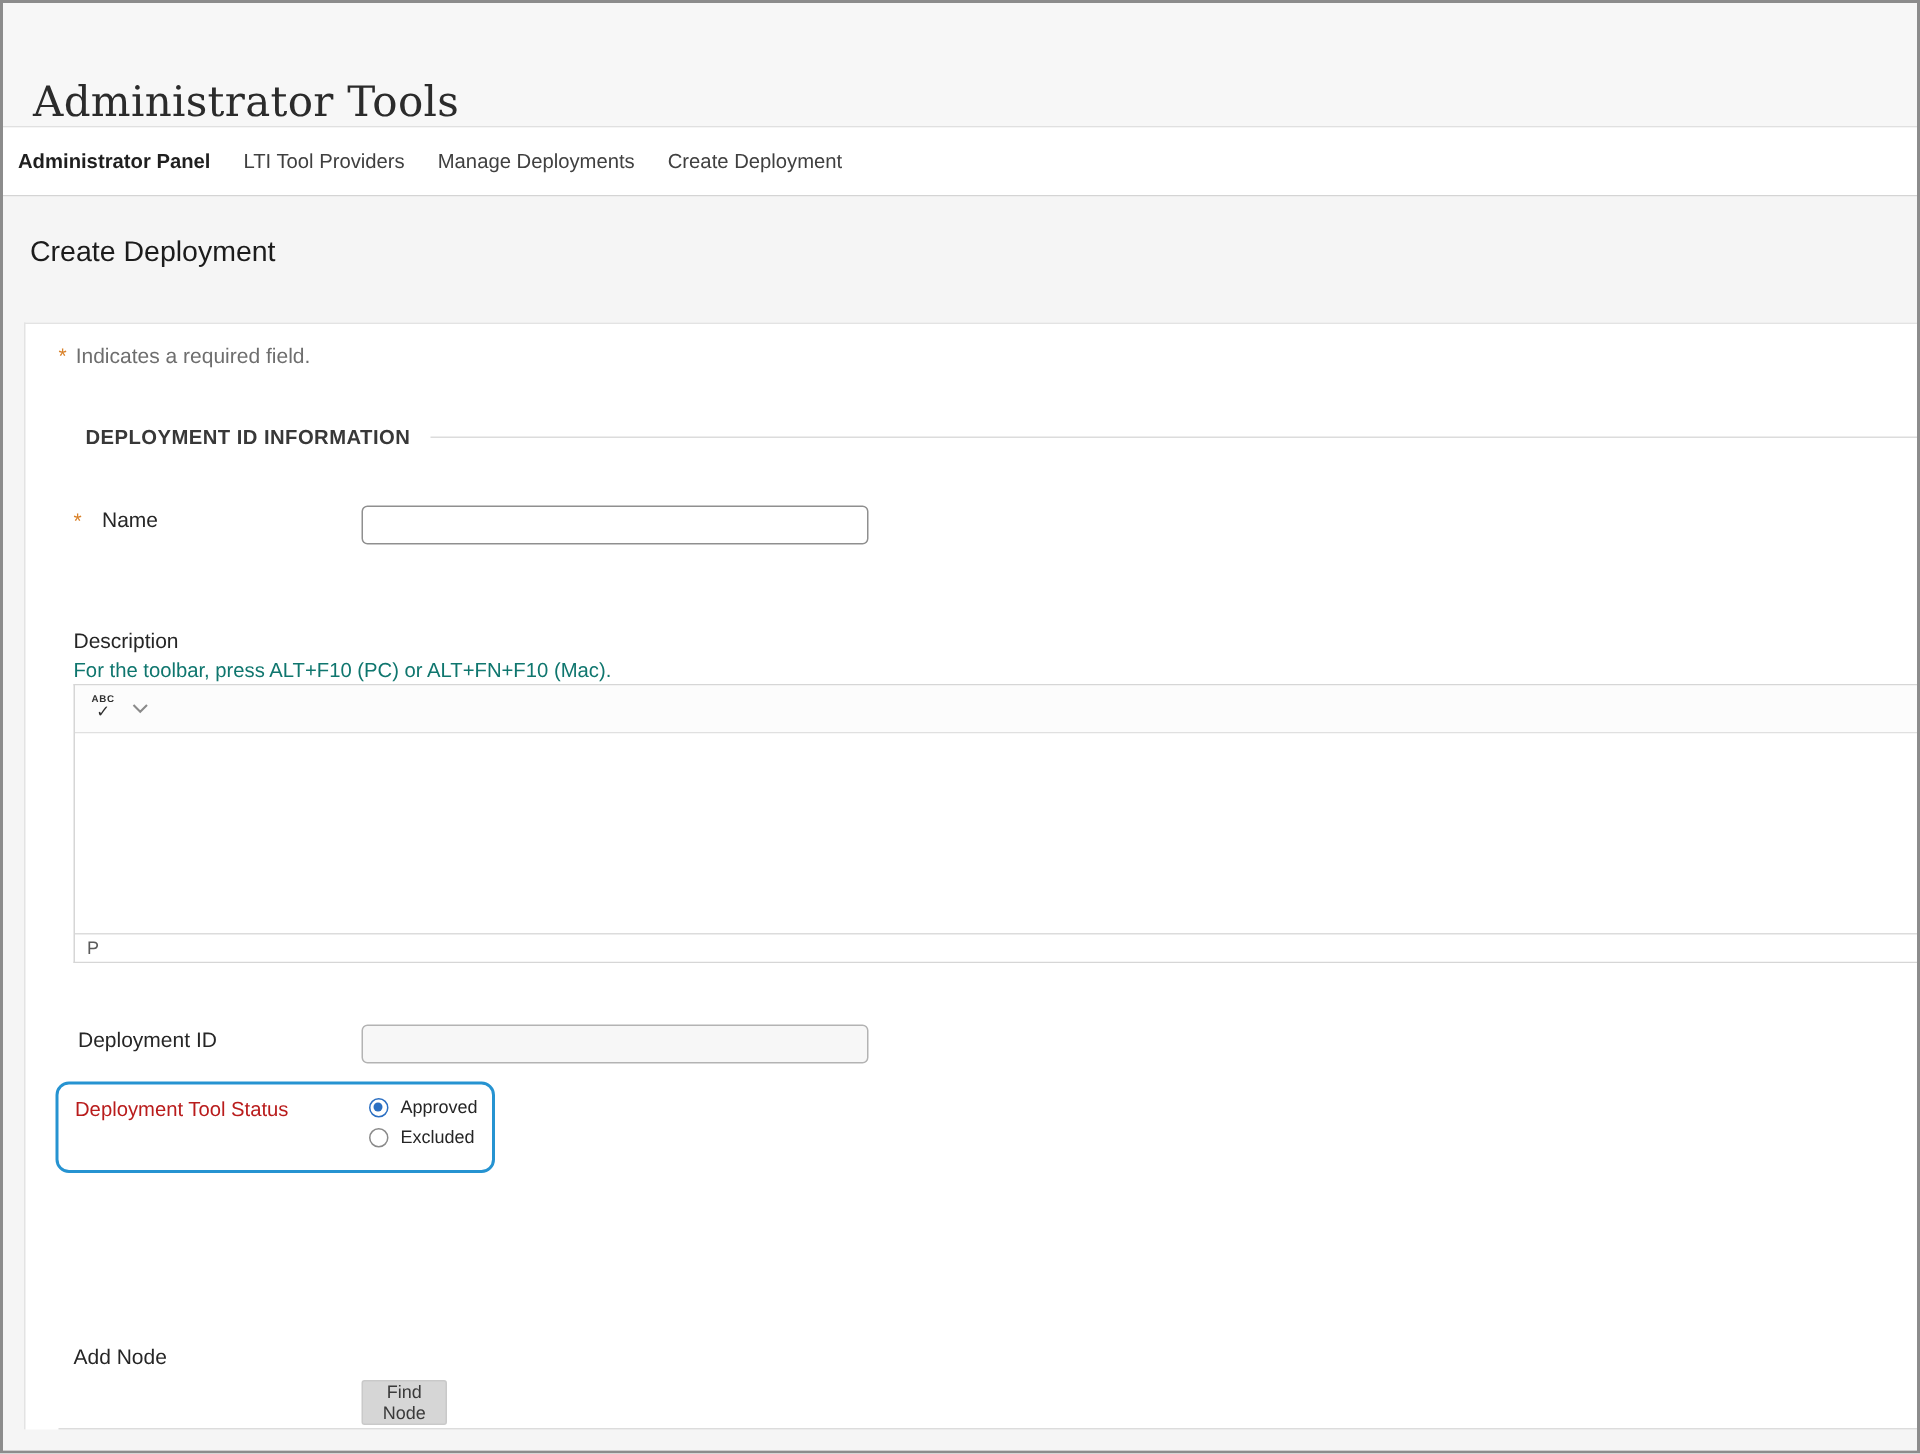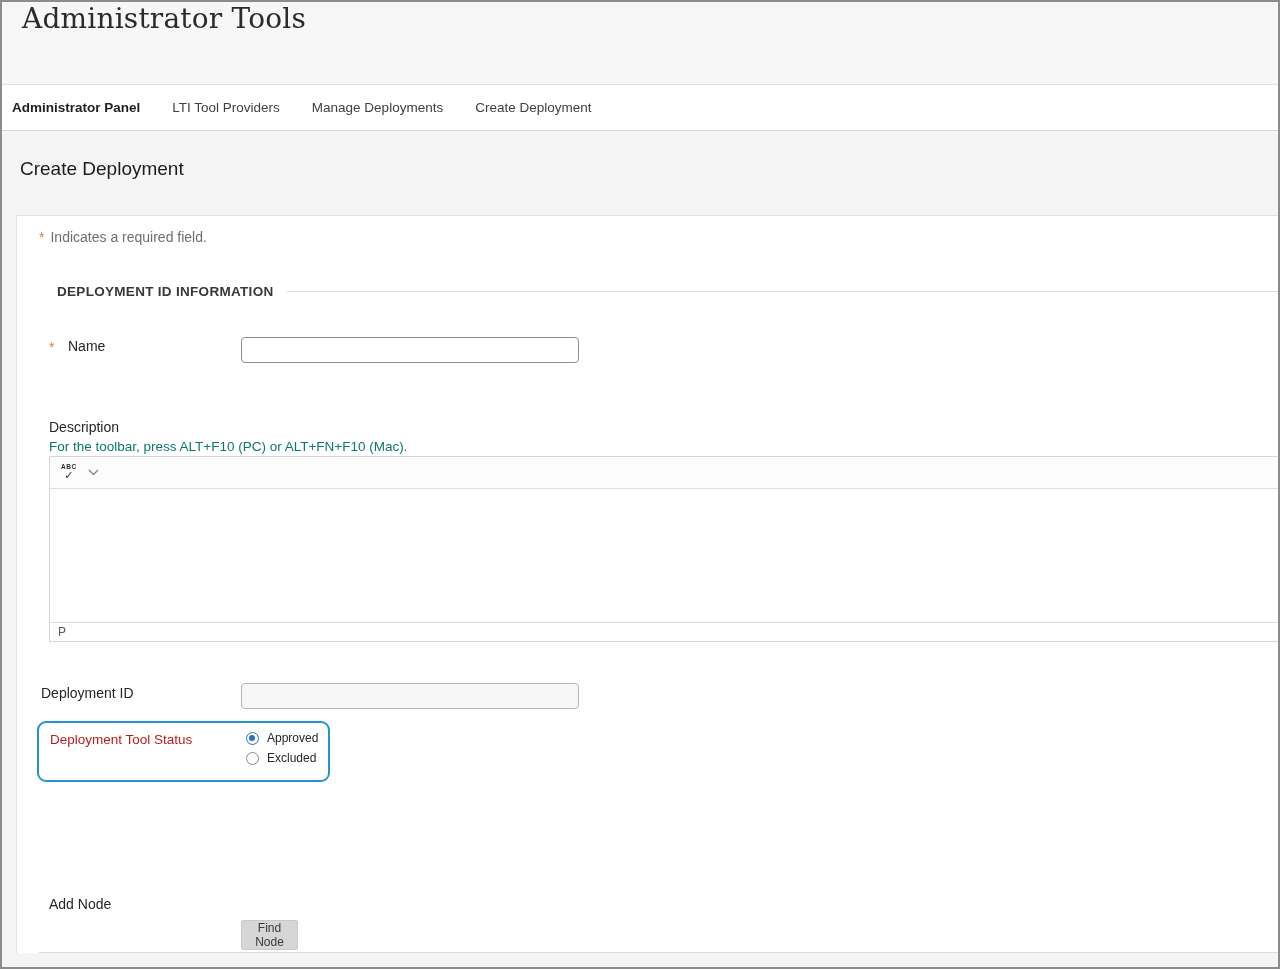--- a/index.html
+++ b/index.html
@@ -7,31 +7,31 @@
   body { font-family:"Liberation Sans","DejaVu Sans",sans-serif; }
 
   .screen {
     position:relative; width:1280px; height:969px;
     background:#f5f5f5; border:2px solid #8c8c8c; overflow:hidden;
   }
 
   
   .app-header {
     height:83px; background:#f7f7f7; border-bottom:1px solid #e0e0e0;
-    display:flex; align-items:flex-start; padding-left:20px;
+    display:flex; align-items:flex-end; padding-left:20px;
   }
   .app-title {
     font-family:"DejaVu Serif","Liberation Serif",serif;
     font-size:28px; color:#2b2b2b; letter-spacing:0.2px;
   }
 
   
   .crumb-bar {
     height:46px; background:#ffffff; border-bottom:1px solid #d4d4d4;
-    display:flex; align-items:center; padding-left:10px; gap:32px;
+    display:flex; align-items:center; padding-left:10px; gap:22px;
   }
   .crumb { font-size:13.5px; color:#404040; cursor:pointer; }
   .crumb.root { font-weight:bold; color:#1f1f1f; }
   .crumb.current { cursor:default; }
 
   
   .title-band { height:84px; background:#f5f5f5; }
   .page-title {
     padding:27px 0 0 18px; font-size:19px; font-weight:500; color:#1c1c1c;
   }
@@ -89,21 +89,21 @@
   }
   .spellcheck-btn .abc { font-size:6.5px; font-weight:bold; letter-spacing:0.5px; }
   .spellcheck-btn .chk { font-size:11px; font-weight:bold; margin-top:-1px; }
   .toolbar-chevron { color:#8a8a8a; display:flex; align-items:center; cursor:pointer; }
   .editor-body { height:133px; background:#fff; cursor:text; }
   .editor-status {
     height:19px; border-top:1px solid #dcdcdc; display:flex; align-items:center;
     padding-left:8px; font-size:12px; color:#5b5b5b; background:#fff;
   }
 
-  .depid-label { position:absolute; left:24px; top:469px; }
+  .depid-label { position:absolute; left:35px; top:469px; }
   .depid-input {
     position:absolute; left:224px; top:467px; width:338px; height:26px;
     border:1px solid #b3b3b3; border-radius:4px; background:#f7f7f7;
     font:14px "Liberation Sans",sans-serif; padding:0 8px; color:#444;
   }
 
   .status-box {
     position:absolute; left:20px; top:505px; width:293px; height:61px;
     border:2px solid #2693d1; border-radius:9px; background:#fff;
   }

